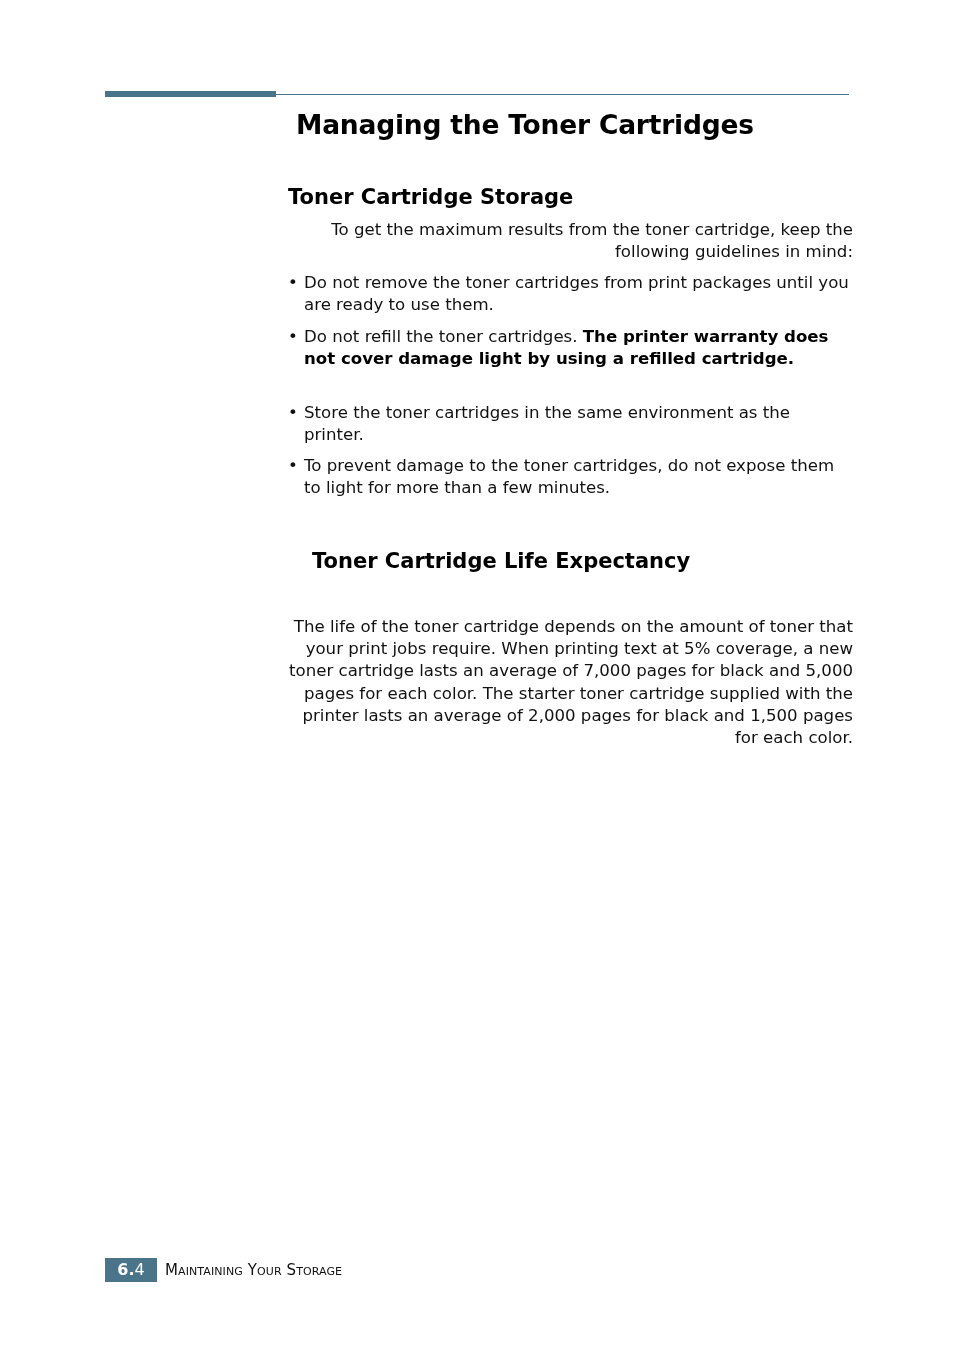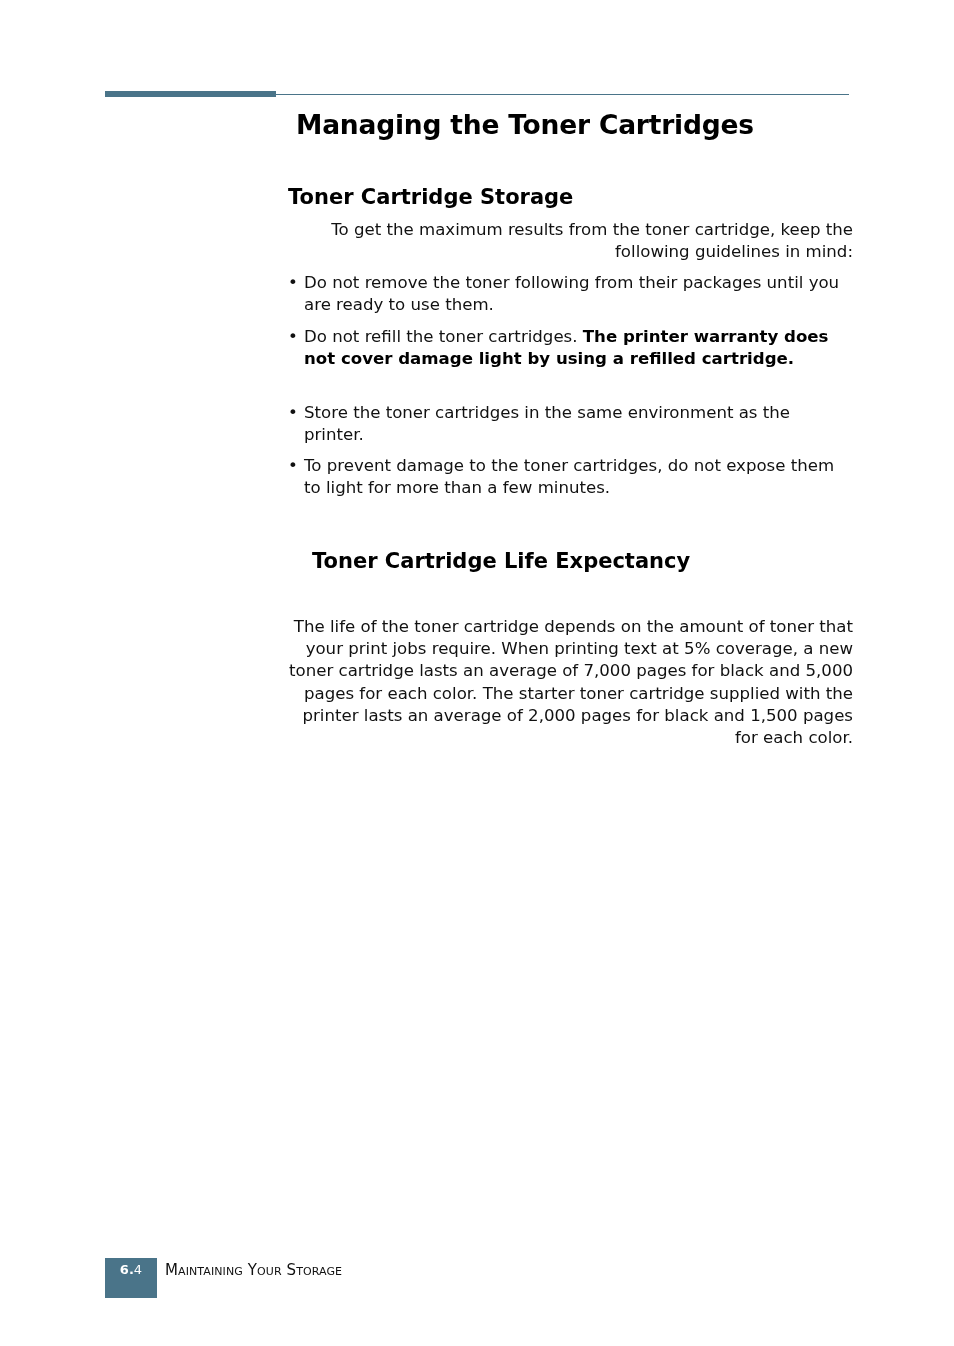--- a/index.html
+++ b/index.html
@@ -84,24 +84,24 @@
     }
     .bullet b {
       font-weight: bold;
       color: #000;
     }
     .footer-box {
       position: absolute;
       left: 105px;
       top: 1258px;
       width: 52px;
-      height: 40px;
+      height: 24px;
       background: #4a7489;
       color: #ffffff;
-      font-size: 13px;
+      font-size: 16px;
       line-height: 24px;
       text-align: center;
     }
     .footer-box .chap {
       font-weight: bold;
     }
     .footer-label {
       position: absolute;
       left: 165px;
       top: 1260px;
@@ -121,21 +121,21 @@
 
 <div class="content">
   <h1 class="page-title">Managing the Toner Cartridges</h1>
 
   <h2 class="section-title" style="top:169px;margin-top:16px;">Toner Cartridge Storage</h2>
 
   <p class="para" style="top:219px;">To get the maximum results from the toner cartridge, keep the following guidelines in mind:</p>
 
   <div class="bullet" style="top:272px;">
     <span class="dot">•</span>
-    <span>Do not remove the toner following from their packages until you are ready to use them.</span>
+    <span>Do not remove the toner cartridges from print packages until you are ready to use them.</span>
   </div>
 
   <div class="bullet" style="top:326px;">
     <span class="dot">•</span>
     <span>Do not refill the toner cartridges. </span><b>The printer warranty does not cover damage light by using a refilled cartridge.</b>
   </div>
 
   <div class="bullet" style="top:402px;">
     <span class="dot">•</span>
     <span>Store the toner cartridges in the same environment as the printer.</span>

